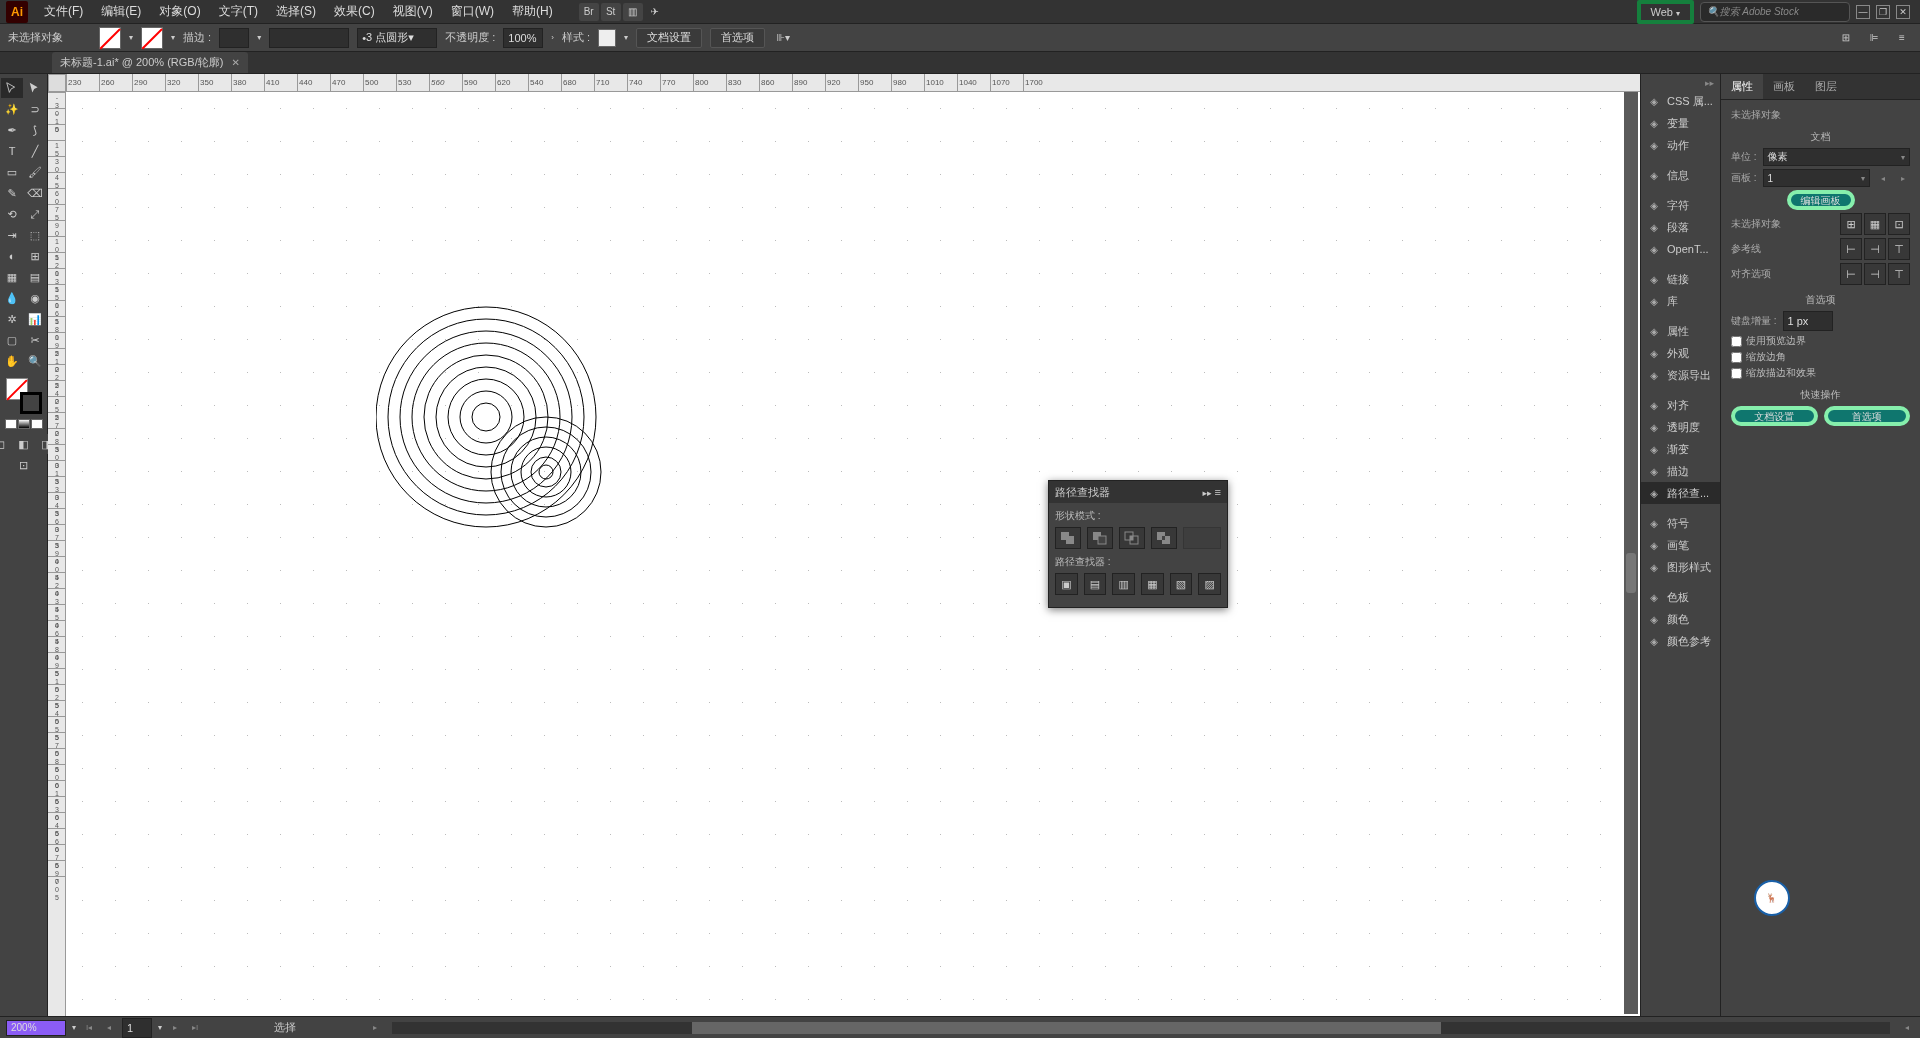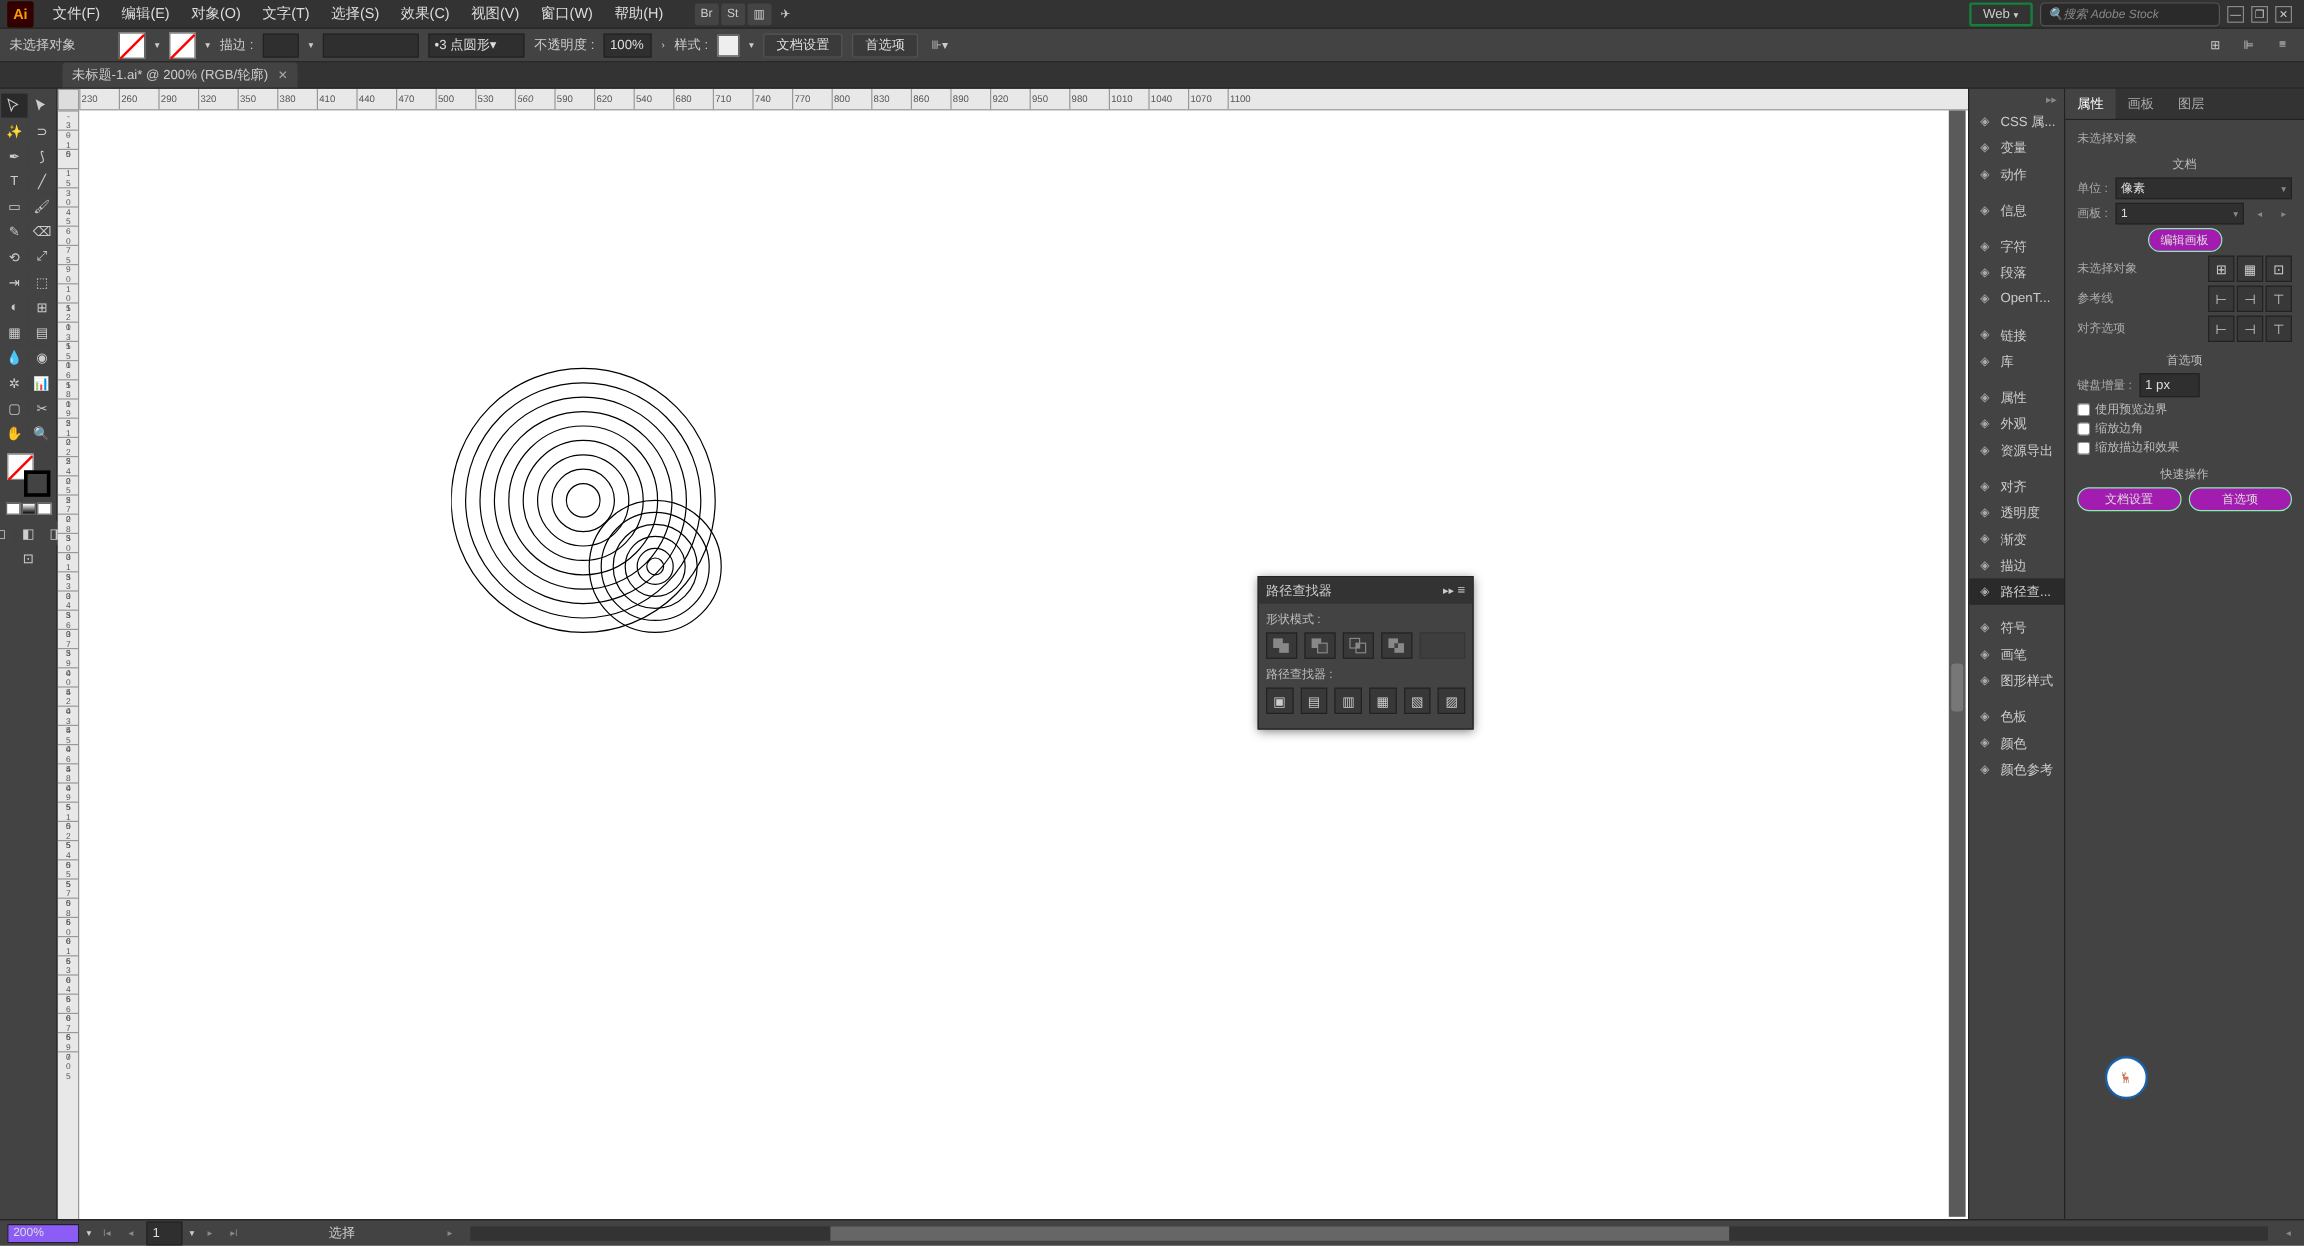--- a/index.html
+++ b/index.html
@@ -3,21 +3,21 @@
 <meta charset="utf-8">
 <style>
 * { margin:0; padding:0; box-sizing:border-box; font-family:"Microsoft YaHei",sans-serif; -webkit-font-smoothing:antialiased; }
 body { background:#333; width:1920px; height:1038px; overflow:hidden; position:relative; color:#ccc; font-size:11px; }
 .menubar { height:24px; background:#333; display:flex; align-items:center; padding:0 6px; gap:2px; border-bottom:1px solid #222; }
 .ai-logo { width:22px; height:22px; background:#330000; color:#ff9a00; font-weight:bold; font-size:12px; display:flex; align-items:center; justify-content:center; border-radius:2px; margin-right:6px; }
 .menu-item { color:#ddd; padding:3px 8px; font-size:12px; cursor:default; }
 .menu-spacer { flex:1; }
 .menu-right { display:flex; align-items:center; gap:6px; padding-right:4px; }
 .icon-btn { width:20px; height:18px; background:#444; display:flex; align-items:center; justify-content:center; font-size:10px; color:#ccc; border-radius:2px; }
-.workspace-sel { color:#ccc; font-size:11px; padding:2px 10px; border:2px solid #15803d; border-radius:2px; }
+.workspace-sel { color:#ccc; font-size:11px; padding:2px 10px; border:4px solid #15803d; border-radius:2px; }
 .search-box { width:150px; height:20px; background:#2a2a2a; border:1px solid #555; border-radius:4px; color:#888; font-size:10px; padding:0 6px; font-style:italic; display:flex; align-items:center; }
 .win-btn { width:14px; height:14px; border:1px solid #888; display:flex; align-items:center; justify-content:center; font-size:9px; }
 .controlbar { height:28px; background:#434343; display:flex; align-items:center; padding:0 8px; gap:8px; border-bottom:1px solid #222; }
 .ctrl-label { color:#ccc; font-size:11px; }
 .swatch { width:22px; height:22px; border:1px solid #666; position:relative; background:#fff; }
 .swatch.none::after { content:""; position:absolute; width:140%; height:1.5px; background:red; top:50%; left:-20%; transform:rotate(-45deg); }
 .ctrl-input { width:48px; height:20px; background:#2f2f2f; border:1px solid #222; color:#ddd; font-size:11px; padding:0 4px; }
 .ctrl-sel { height:20px; background:#2f2f2f; border:1px solid #222; color:#ddd; font-size:11px; padding:0 4px; display:flex; align-items:center; }
 .ctrl-btn { height:20px; border:1px solid #555; background:#3a3a3a; color:#ddd; font-size:11px; padding:0 10px; border-radius:2px; display:flex; align-items:center; }
 .tabbar { height:22px; background:#333; display:flex; align-items:flex-end; padding-left:52px; border-bottom:1px solid #222; }
@@ -52,21 +52,21 @@
 .panel-tabs { display:flex; height:26px; background:#333; border-bottom:1px solid #222; }
 .ptab { padding:5px 10px; color:#aaa; font-size:11px; }
 .ptab.active { background:#434343; color:#fff; }
 .panel-body { padding:8px 10px; flex:1; overflow:auto; }
 .psec-title { color:#bbb; font-size:10px; margin:8px 0 4px;text-align:center; }
 .prow { display:flex; align-items:center; gap:6px; margin:3px 0; }
 .plabel { color:#aaa; font-size:10px; white-space:nowrap; }
 .psel { flex:1; height:18px; background:#2f2f2f; border:1px solid #222; color:#ddd; font-size:10px; padding:0 4px; display:flex; align-items:center; justify-content:space-between; }
 .psel::after { content:"▾"; color:#888; font-size:8px; }
 .pico { width:22px; height:22px; background:#383838; border:1px solid #222; display:flex; align-items:center; justify-content:center; }
-.pbtn { height:20px; background:#a21caf; border:1px solid #86efac; color:#ddd; font-size:10px; padding:0 10px; border-radius:10px; }
+.pbtn { height:20px; background:#0f766e; border:4px solid #86efac; color:#ddd; font-size:10px; padding:0 10px; border-radius:10px; }
 .pcheck { display:flex; align-items:center; gap:4px; font-size:10px; color:#bbb; margin:2px 0; }
 .pcheck input { width:11px; height:11px; }
 .pathfinder { position:absolute; top:480px; left:1048px; width:180px; background:#434343; border:1px solid #222; z-index:10; box-shadow:0 2px 8px rgba(0,0,0,.5); }
 .pf-head { height:22px; background:#333; display:flex; align-items:center; justify-content:space-between; padding:0 6px; font-size:11px; color:#ccc; }
 .pf-body { padding:6px; }
 .pf-label { font-size:10px; color:#bbb; margin-bottom:4px; }
 .pf-row { display:flex; gap:6px; margin-bottom:6px; }
 .pf-ico { width:26px; height:22px; background:#383838; border:1px solid #222; display:flex; align-items:center; justify-content:center; }
 .pf-ico svg { width:16px; height:14px; }
 .statusbar { position:absolute; bottom:0; left:0; right:0; height:22px; background:#434343; border-top:1px solid #222; display:flex; align-items:center; padding:0 6px; gap:6px; font-size:11px; color:#ccc; }
@@ -250,21 +250,21 @@
         <div class="tick" style="left: 627px;">800</div>
         <div class="tick" style="left: 660px;">830</div>
         <div class="tick" style="left: 693px;">860</div>
         <div class="tick" style="left: 726px;">890</div>
         <div class="tick" style="left: 759px;">920</div>
         <div class="tick" style="left: 792px;">950</div>
         <div class="tick" style="left: 825px;">980</div>
         <div class="tick" style="left: 858px;">1010</div>
         <div class="tick" style="left: 891px;">1040</div>
         <div class="tick" style="left: 924px;">1070</div>
-        <div class="tick" style="left: 957px;">1100</div>
+        <div class="tick" style="left: 957px;">1700</div>
       </div>
     <div class="ruler-v" id="rulerV">
         <div class="tick" style="top: 0px;">-<br>3<br>0</div>
         <div class="tick" style="top: 16px;">-<br>1<br>5</div>
         <div class="tick" style="top: 32px;">0</div>
         <div class="tick" style="top: 48px;">1<br>5</div>
         <div class="tick" style="top: 64px;">3<br>0</div>
         <div class="tick" style="top: 80px;">4<br>5</div>
         <div class="tick" style="top: 96px;">6<br>0</div>
         <div class="tick" style="top: 112px;">7<br>5</div>

